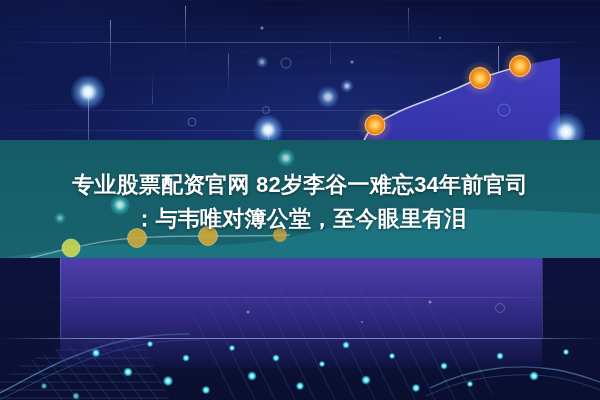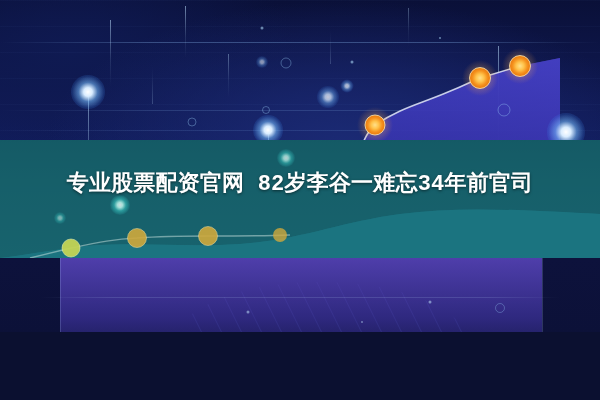--- a/index.html
+++ b/index.html
@@ -3,23 +3,23 @@
 <meta charset="utf-8">
 <style>
   html, body {
     margin: 0;
     padding: 0;
     background: #0b1030;
   }
   #stage {
     position: relative;
     width: 600px;
-    height: 332px;
+    height: 400px;
     overflow: hidden;
-    font-family: Liberation Mono, monospace;
+    font-family: Liberation Sans, sans-serif;
     background: #6d28d9;
   }
   
   .sky {
     position: absolute;
     left: 0; top: 0; width: 600px; height: 262px;
     background:
       radial-gradient(ellipse 420px 200px at 58% 55%, #1b2a74 0%, rgba(27,42,116,0) 72%),
       radial-gradient(ellipse 300px 160px at 12% 20%, #0f1a52 0%, rgba(15,26,82,0) 75%),
       linear-gradient(180deg, #0a1038 0%, #101a55 42%, #122065 70%, #14246e 100%);
@@ -250,20 +250,21 @@
   <svg style="position:absolute; left:0; top:216px;" width="320" height="46" viewBox="0 0 320 46">
     <path d="M 30,42 L 71,32 C 100,26 115,23 137,22 C 165,20 186,20 208,20 C 240,20 262,20 290,19" fill="none" stroke="#cfe6e2" stroke-width="1.3" stroke-opacity="0.5"></path>
     <circle cx="71" cy="32" r="9" fill="#c3d455" stroke="#e8f2b0" stroke-width="1" stroke-opacity=".6" opacity=".95"></circle>
     <circle cx="137" cy="22" r="9.5" fill="#cfa93c" stroke="#f0dd9a" stroke-width="1" stroke-opacity=".6" opacity=".9"></circle>
     <circle cx="208" cy="20" r="9.5" fill="#cfa93c" stroke="#f0dd9a" stroke-width="1" stroke-opacity=".6" opacity=".9"></circle>
     <circle cx="280" cy="19" r="7" fill="#cfa93c" opacity=".8"></circle>
   </svg>
 
   <div class="headline">
     <span>专业股票配资官网 82岁李谷一难忘34年前官司</span>
+    <span class="l2">：与韦唯对簿公堂，至今眼里有泪</span>
   </div>
 
   <div class="bottom"></div>
 
   <svg class="mesh" width="600" height="142" viewBox="0 0 600 142">
     <defs>
       <linearGradient id="meshFade" x1="0" y1="0" x2="0" y2="1">
         <stop offset="0%" stop-color="#6f7ff5" stop-opacity="0.0"></stop>
         <stop offset="35%" stop-color="#6f7ff5" stop-opacity="0.42"></stop>
         <stop offset="100%" stop-color="#4a9bff" stop-opacity="0.22"></stop>

